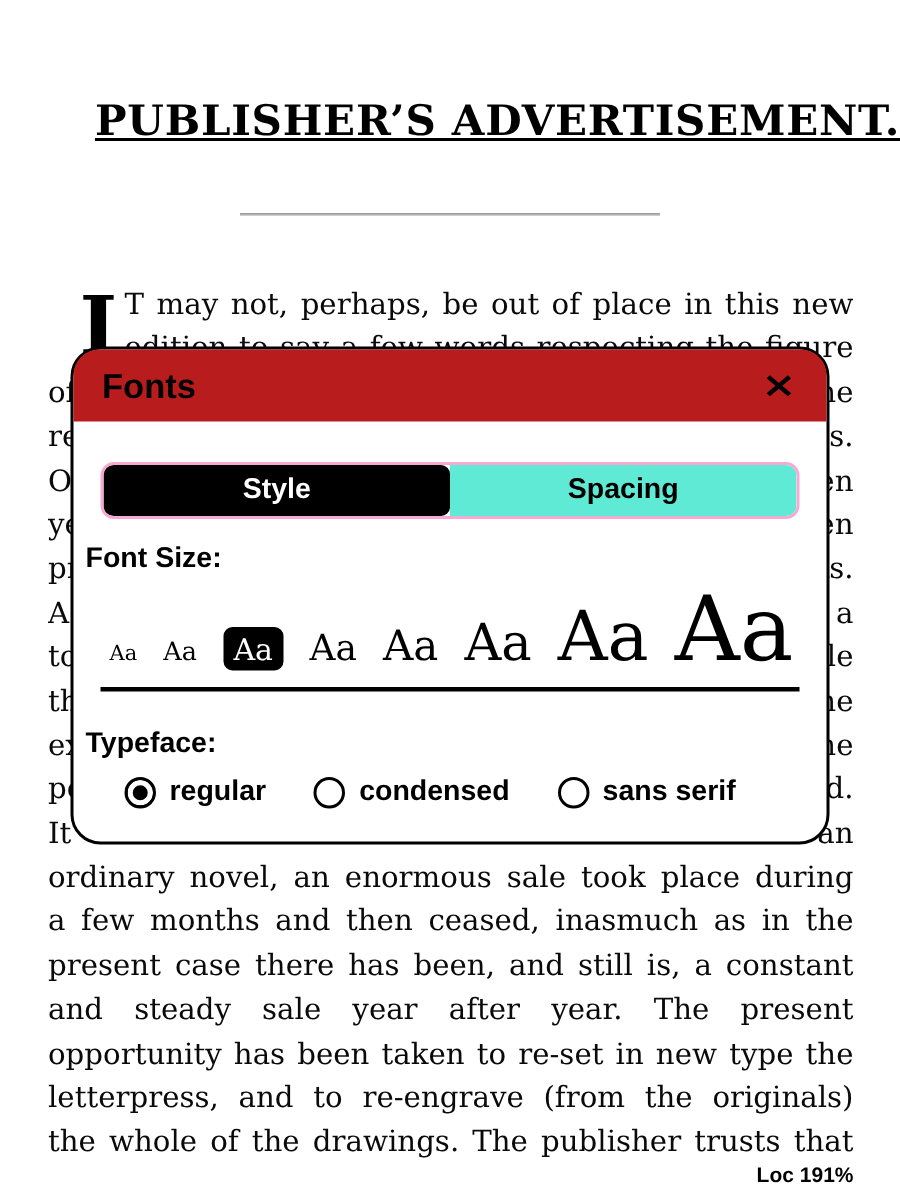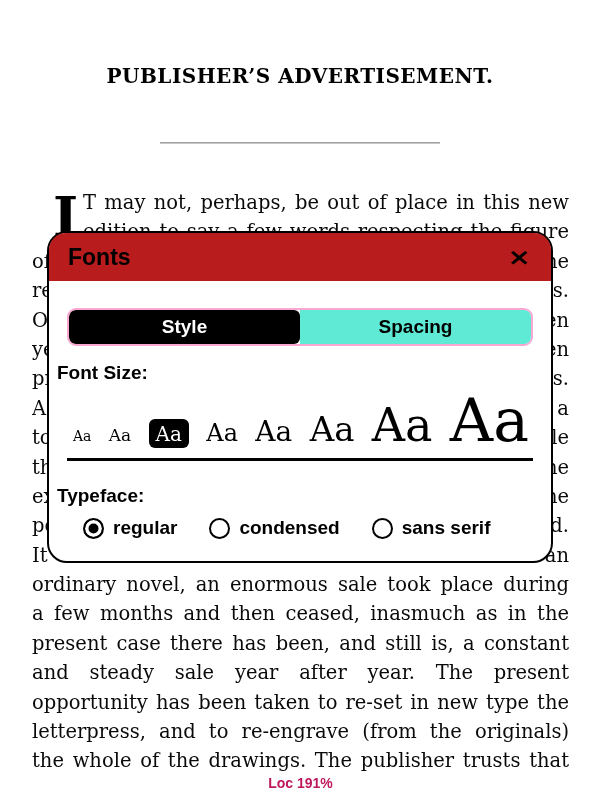--- a/index.html
+++ b/index.html
@@ -9,26 +9,27 @@
     width:600px; height:800px;
     background:#ffffff;
     overflow:hidden;
     font-family:"DejaVu Serif", serif;
     color:#000;
   }
 
   
   .page-title {
     position:absolute; top:64px; left:0; right:0;
-    text-align:center;
+    text-align:right;
     font-family:"DejaVu Serif", serif;
     font-weight:bold;
-    font-size:20px;
+    font-size:28px;
     letter-spacing:.5px;
     color:#000;
+    text-decoration:underline;
   }
   .title-rule {
     position:absolute; top:142px; left:160px; width:280px; height:2px;
     background:linear-gradient(#8f8f8f, #d9d9d9);
   }
   .body-text {
     position:absolute; top:188px; left:32px; width:537px;
   }
   .body-line {
     height:29.4px; line-height:29.4px;
@@ -42,23 +43,23 @@
   .body-line.dropcap-indent { padding-left:51px; }
   .drop-cap {
     position:absolute; top:196px; left:53px;
     font-family:"DejaVu Serif", serif;
     font-weight:bold;
     font-size:54px; line-height:0.78;
     color:#000;
   }
   .footer {
     position:absolute; left:32px; right:31px; top:775px;
-    display:flex; justify-content:center;
-    font-family:"Liberation Sans", sans-serif;
-    font-weight:bold; font-size:14px; color:#be185d;
+    display:flex; justify-content:flex-end;
+    font-family:"Liberation Sans", sans-serif;
+    font-weight:bold; font-size:14px; color:#000000;
   }
 
   
   .dialog {
     position:absolute; left:47px; top:231px; width:506px; height:332px;
     background:#fff;
     border:2px solid #000;
     border-radius:20px;
   }
   .dialog-header {

